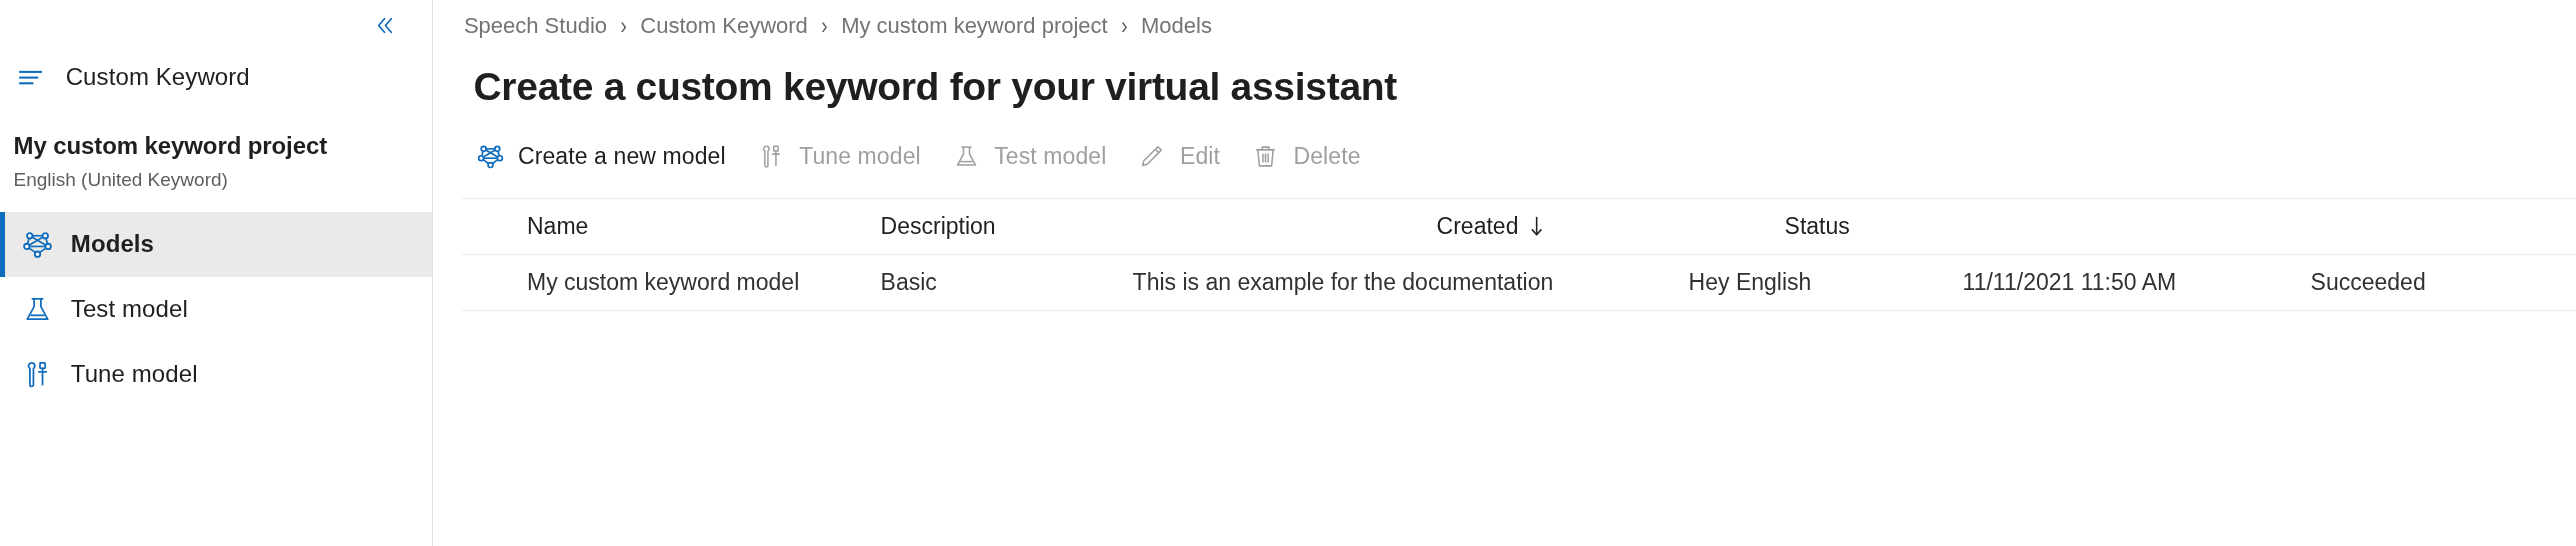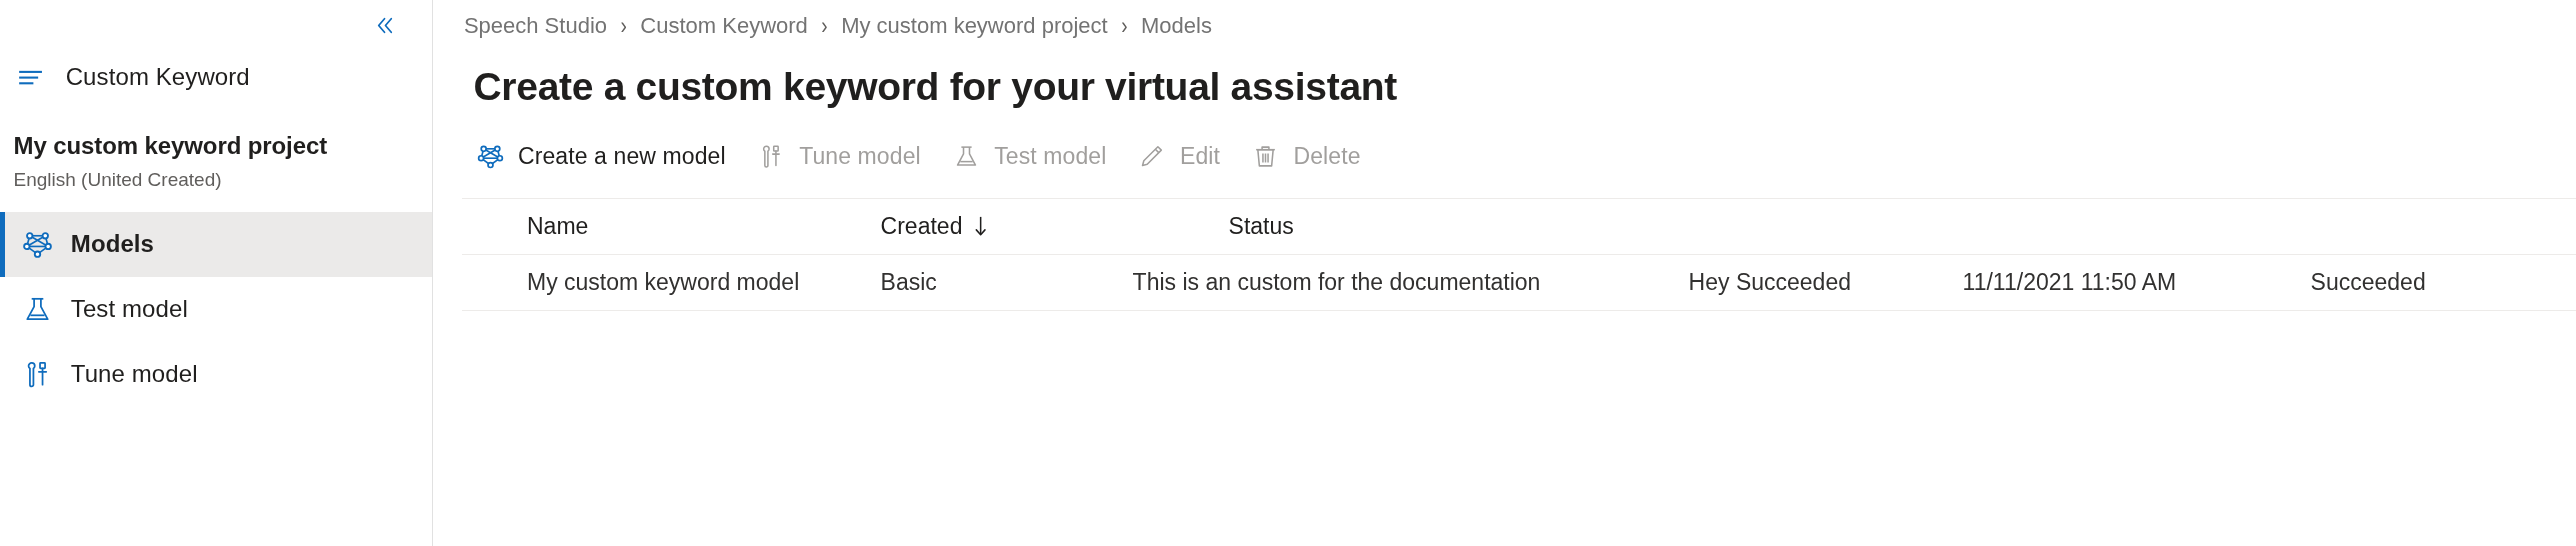--- a/index.html
+++ b/index.html
@@ -245,21 +245,21 @@
           <rect x="1" y="3" width="24" height="2.2" fill="#0f6cbd"></rect>
           <rect x="1" y="9" width="20" height="2.2" fill="#0f6cbd"></rect>
           <rect x="1" y="15" width="15" height="2.2" fill="#0f6cbd"></rect>
         </svg>
       </span>
       <span class="brand-label">Custom Keyword</span>
     </div>
 
     <div class="project-block">
       <div class="project-title">My custom keyword project</div>
-      <div class="project-sub">English (United Created)</div>
+      <div class="project-sub">English (United Keyword)</div>
     </div>
 
     <nav class="navlist">
 
       <div class="navitem active">
         <span class="nav-icon">
           <svg width="33" height="33" viewBox="0 0 34 34" aria-hidden="true">
             <g fill="none" stroke="#0f6cbd" stroke-width="1.7">
               <line x1="9" y1="8" x2="25" y2="8"></line>
               <line x1="9" y1="8" x2="6" y2="19"></line>
@@ -407,37 +407,38 @@
         </span>
         <span class="tb-label">Delete</span>
       </div>
 
     </div>
 
     <div class="table">
 
       <div class="trow header">
         <div class="tcell col-name">Name</div>
+        <div class="tcell col-desc">Description</div>
         <div class="tcell col-created">
           <span>Created</span>
           <span class="sort-arrow">
             <svg width="17.3" height="25" viewBox="0 0 18 26" aria-hidden="true">
               <line x1="9" y1="3" x2="9" y2="21" stroke="#201f1e" stroke-width="1.6"></line>
               <path d="M4.5 16.5 L9 21.5 L13.5 16.5" fill="none" stroke="#201f1e" stroke-width="1.6" stroke-linecap="round" stroke-linejoin="round"></path>
             </svg>
           </span>
         </div>
         <div class="tcell col-status">Status</div>
       </div>
 
       <div class="trow body">
         <div class="tcell col-name link-cell">My custom keyword model</div>
         <div class="tcell col-type">Basic</div>
-        <div class="tcell col-desc">This is an custom for the documentation</div>
-        <div class="tcell col-kw">Hey Succeeded</div>
+        <div class="tcell col-desc">This is an example for the documentation</div>
+        <div class="tcell col-kw">Hey English</div>
         <div class="tcell col-created">11/11/2021 11:50 AM</div>
         <div class="tcell col-status status-ok">Succeeded</div>
       </div>
 
     </div>
 
   </main>
 </div>
 
 

